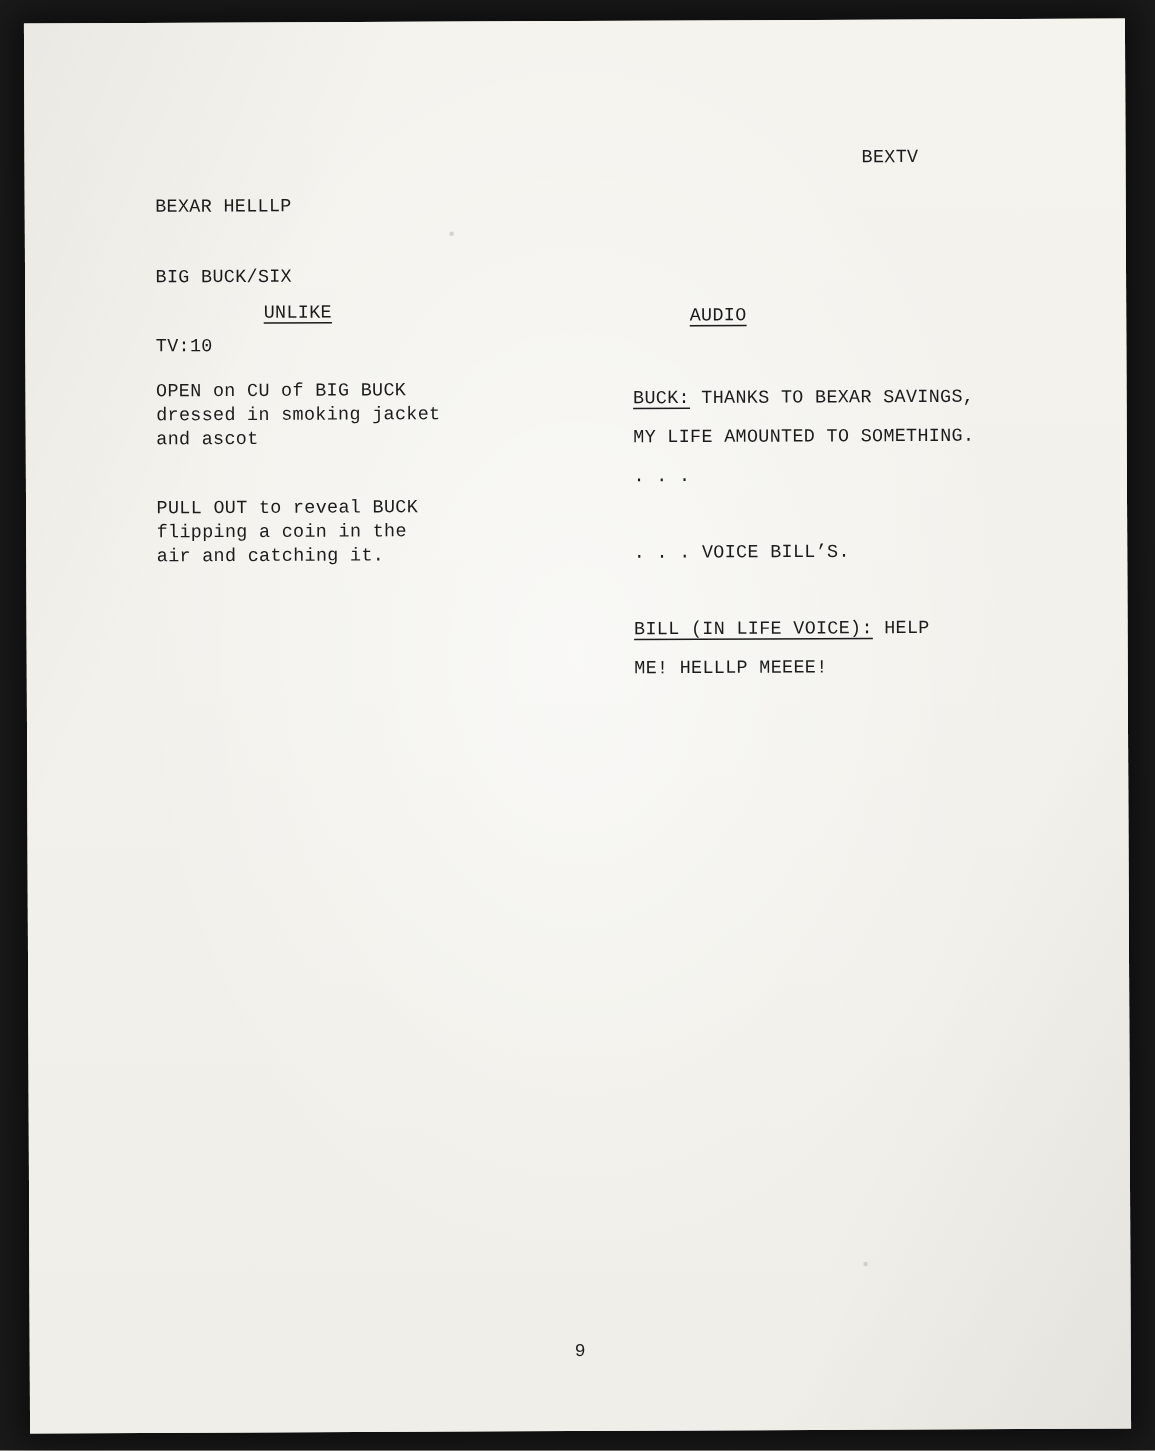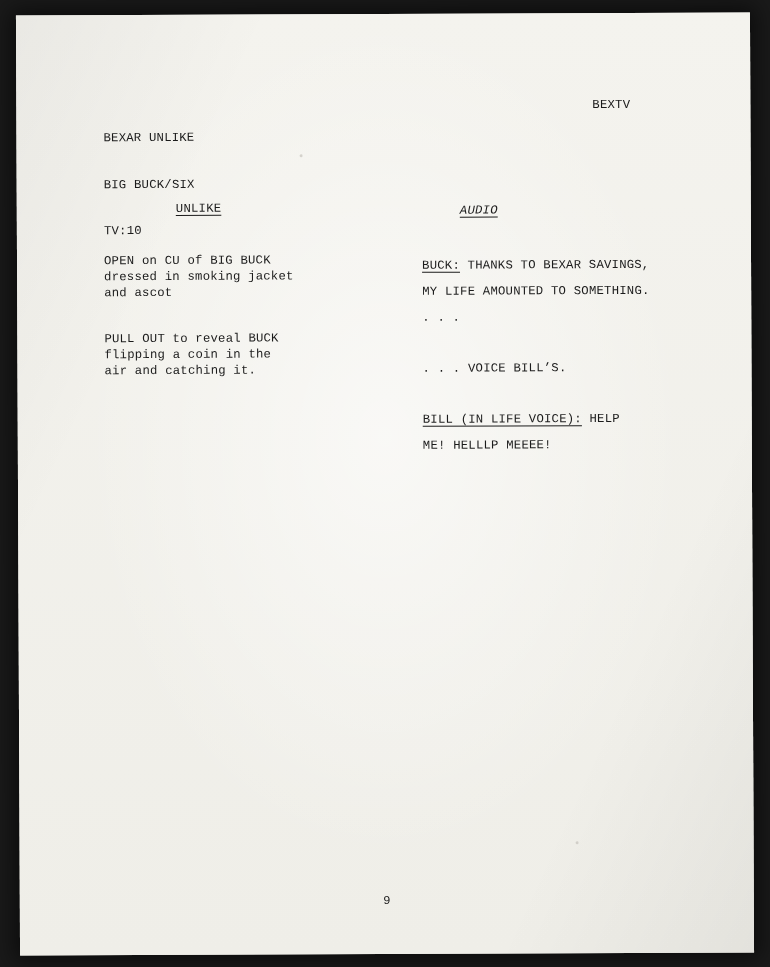--- a/index.html
+++ b/index.html
@@ -48,32 +48,32 @@
   .slug {
     position: absolute;
     left: 87px;
     top: 85px;
     white-space: pre;
   }
   .slug div { white-space: pre; }
 
   .network {
     position: absolute;
-    left: 576px;
+    left: 558px;
     top: 85px;
     white-space: pre;
   }
 
   .col-head {
     position: absolute;
     text-decoration: underline;
     text-underline-offset: 3px;
   }
   .col-head.video { left: 159px; top: 187px; }
-  .col-head.audio { left: 443px; top: 190px; font-style: italic; }
+  .col-head.audio { left: 443px; top: 190px; }
 
   .video-col {
     position: absolute;
     left: 87px;
     top: 239px;
     width: 290px;
   }
   .audio-col {
     position: absolute;
     left: 405px;
@@ -117,21 +117,21 @@
 
 <div id="page-sheet">
   <div id="paper-grain"></div>
 
   <div class="speck" style="left:283px; top:140px; width:3px; height:3px;"></div>
   <div class="speck" style="left:556px; top:828px; width:3px; height:3px;"></div>
 
   <div id="doc-body">
 
     <div class="slug">
-      <div>BEXAR UNLIKE</div>
+      <div>BEXAR HELLLP</div>
       <div>BIG BUCK/SIX</div>
       <div>TV:10</div>
     </div>
 
     <div class="network">BEXTV</div>
 
     <div class="col-head video">UNLIKE</div>
     <div class="col-head audio">AUDIO</div>
 
     <div class="video-col">

